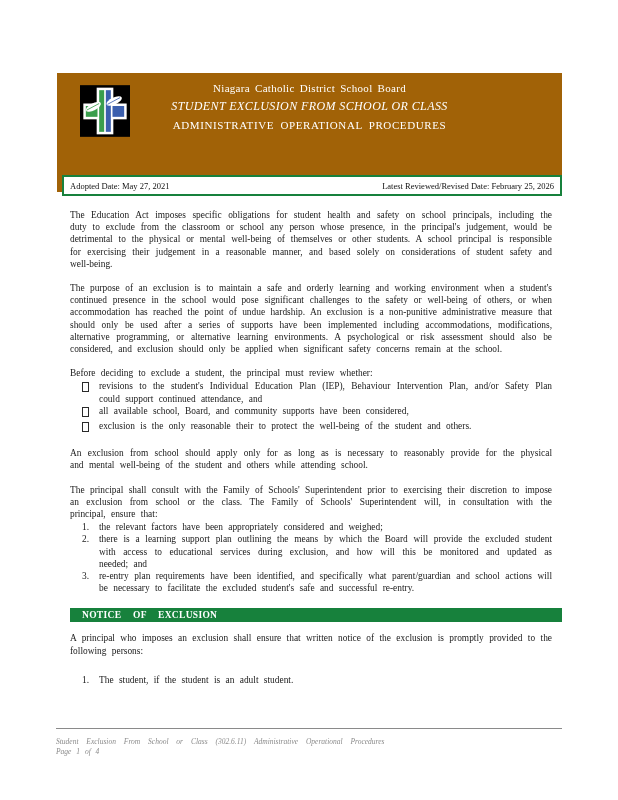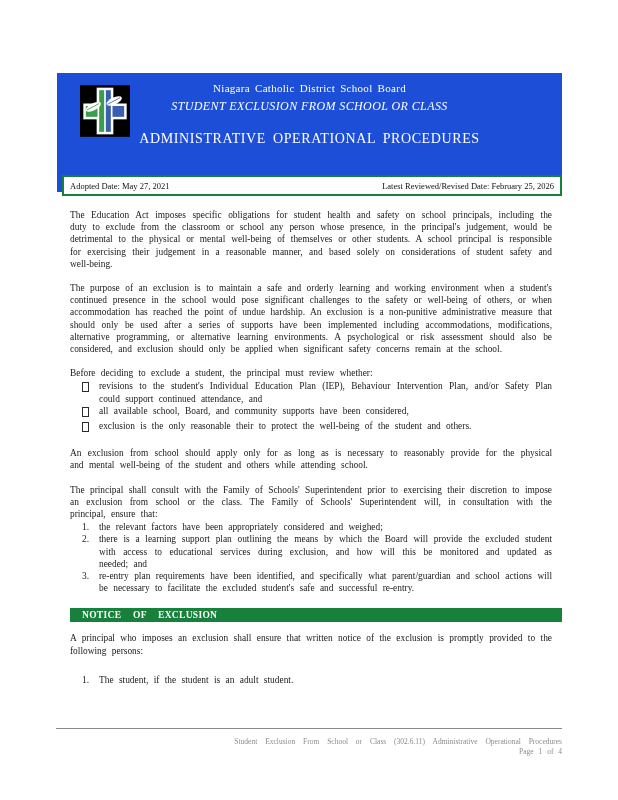--- a/index.html
+++ b/index.html
@@ -5,26 +5,26 @@
   html,body { margin:0; padding:0; background:#ffffff; }
   .page {
     position:relative; width:618px; height:800px; background:#ffffff;
     font-family:"Liberation Serif","DejaVu Serif",serif; color:#1f1f1f;
     overflow:hidden;
   }
 
   
   .header {
     position:absolute; left:57px; top:73px; width:505px; height:119px;
-    background:#1d4ed8;
+    background:#a16207;
   }
   .header-titles { text-align:center; color:#ffffff; padding-top:9px; }
   .board-name { font-size:11px; letter-spacing:.3px; word-spacing:2px; }
   .doc-title  { font-size:12px; font-weight:normal; font-style:italic; letter-spacing:.4px; margin-top:5px; }
-  .doc-subtitle { font-size:14px; letter-spacing:.6px; word-spacing:3px; margin-top:17px; }
+  .doc-subtitle { font-size:11px; letter-spacing:.6px; word-spacing:3px; margin-top:5px; }
   .logo-wrap { position:absolute; left:23px; top:12px; }
   .header-bottom {
     position:absolute; left:9px; right:9px; bottom:3px;
     display:flex; justify-content:space-between;
     color:#ffffff; font-size:8px; font-weight:bold; word-spacing:1px;gap:31px;
   }
 
   
   .meta-bar {
     position:absolute; left:62px; top:175px; width:484px; height:15px;
@@ -55,22 +55,22 @@
   .notice-banner {
     margin:14px 0 10px 13px; background:#17813C; color:#ffffff;
     font-weight:bold; font-size:9.5px; line-height:14px; height:14px;
     padding-left:12px; word-spacing:9px; letter-spacing:.3px;
   }
 
   
   .footer {
     position:absolute; left:56px; top:728px; width:506px;
     border-top:1.5px solid #8a8a8a; padding-top:8px;
-    font-size:7.5px; color:#8b8b8b;
-    line-height:10px; word-spacing:6px;text-align:right;
+    font-size:7.5px; font-style:italic; color:#8b8b8b;
+    line-height:10px; word-spacing:6px;
   }
   .footer .page-num { word-spacing:3px; }
 </style>
 </head>
 <body>
 
 <div class="page">
 
   <div class="header">
     <div class="logo-wrap">

